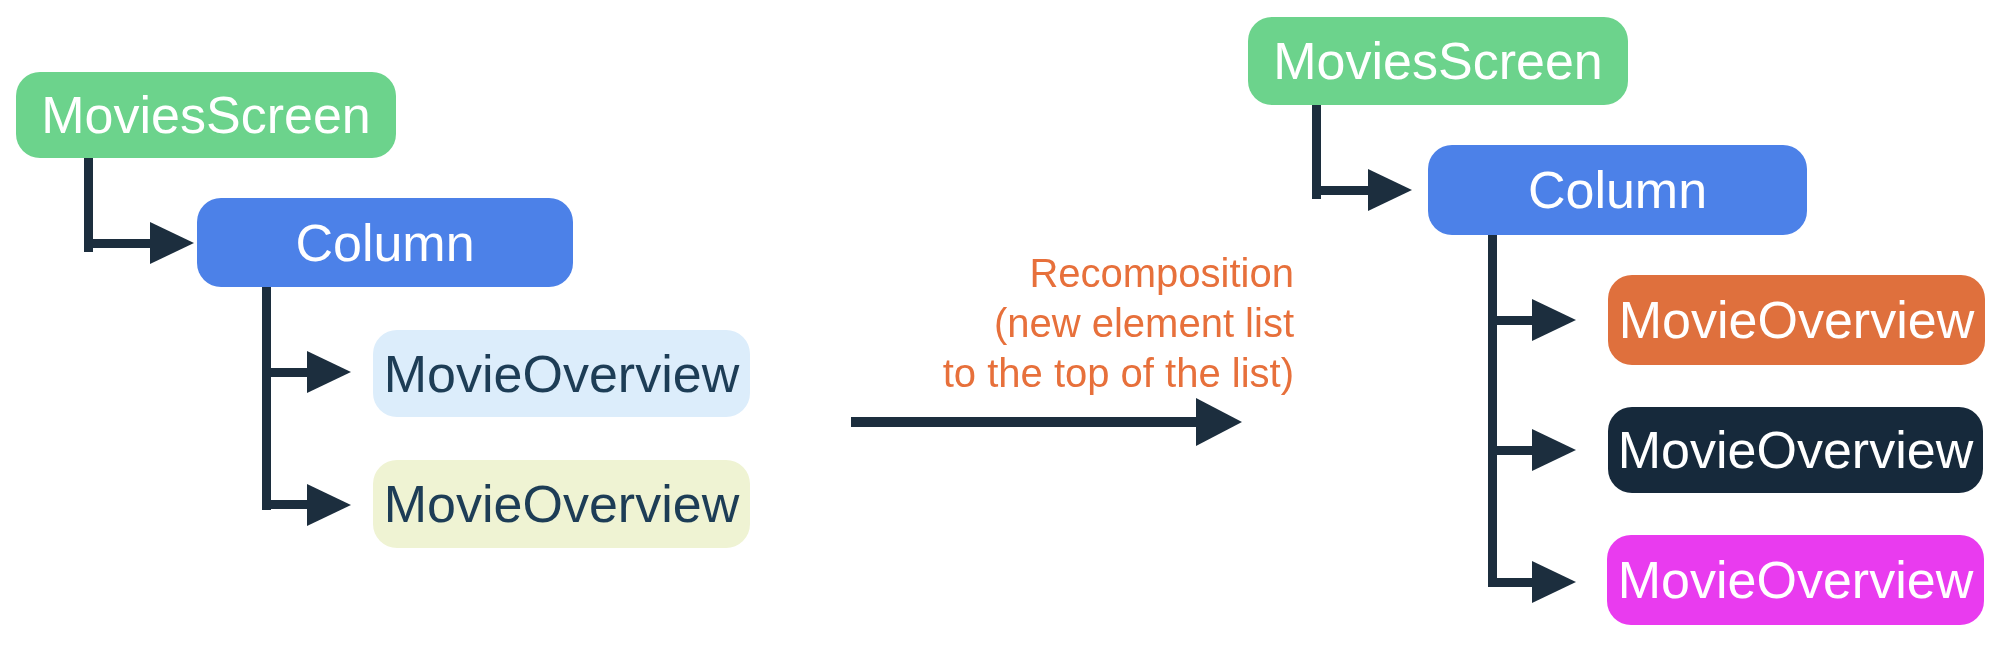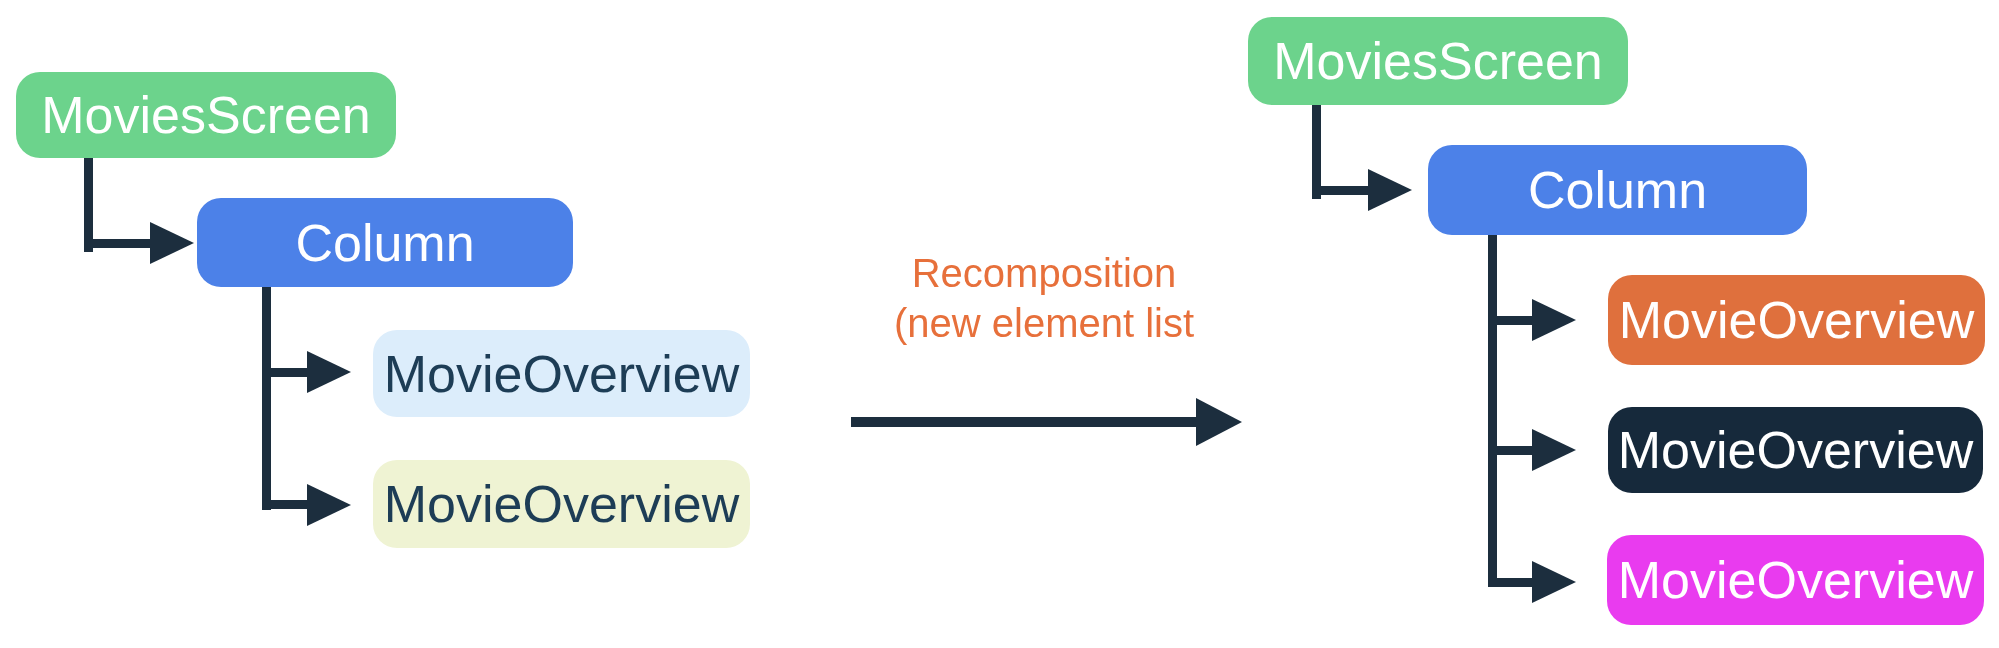--- a/index.html
+++ b/index.html
@@ -19,21 +19,21 @@
     white-space:nowrap;
     text-align:right;
   }
   .bar{position:absolute;background:#1C2E3E;}
   .tri{
     position:absolute;background:#1C2E3E;
     clip-path:polygon(0 0,0 100%,100% 50%);
   }
   .annotation{
     position:absolute;
-    text-align:center;
+    text-align:right;
     font-size:40px;font-weight:500;line-height:50px;
     color:#E7703B;
   }
   
   .c-green{background:#6CD38C;}
   .c-blue{background:#4C81E8;}
   .c-lightblue{background:#DCEDFB;color:#1D3D56;}
   .c-lightyellow{background:#EFF3D3;color:#1D3D56;}
   .c-orange{background:#DF703D;}
   .c-navy{background:#16293B;}
@@ -58,20 +58,21 @@
   <div class="tri" style="left: 307px; top: 351px; width: 44px; height: 42px; background: rgb(28, 46, 62);"></div>
   <div class="node c-lightblue" style="left: 373px; top: 330px; width: 377px; height: 87px; background: rgb(220, 237, 251); color: rgb(29, 61, 86);">MovieOverview</div>
 
   <div class="bar" style="left: 262px; top: 500px; width: 47px; height: 9px; background: rgb(28, 46, 62);"></div>
   <div class="tri" style="left: 307px; top: 484px; width: 44px; height: 42px; background: rgb(28, 46, 62);"></div>
   <div class="node c-lightyellow" style="left: 373px; top: 460px; width: 377px; height: 88px; background: rgb(239, 243, 211); color: rgb(29, 61, 86);">MovieOverview</div>
 
   <div class="annotation" style="left: 794px; top: 248px; width: 500px; color: rgb(231, 112, 59);">
     <div>Recomposition</div>
     <div>(new element list</div>
+    <div>to the top of the list)</div>
   </div>
 
   <div class="bar" style="left: 851px; top: 417px; width: 348px; height: 10px; background: rgb(28, 46, 62);"></div>
   <div class="tri" style="left: 1196px; top: 398px; width: 46px; height: 48px; background: rgb(28, 46, 62);"></div>
 
   <div class="node c-green" style="left: 1248px; top: 17px; width: 380px; height: 88px; background: rgb(108, 211, 140); color: rgb(255, 255, 255);">MoviesScreen</div>
 
   <div class="bar" style="left: 1312px; top: 105px; width: 9px; height: 94px; background: rgb(28, 46, 62);"></div>
   <div class="bar" style="left: 1312px; top: 186px; width: 58px; height: 9px; background: rgb(28, 46, 62);"></div>
   <div class="tri" style="left: 1368px; top: 169px; width: 44px; height: 42px; background: rgb(28, 46, 62);"></div>

